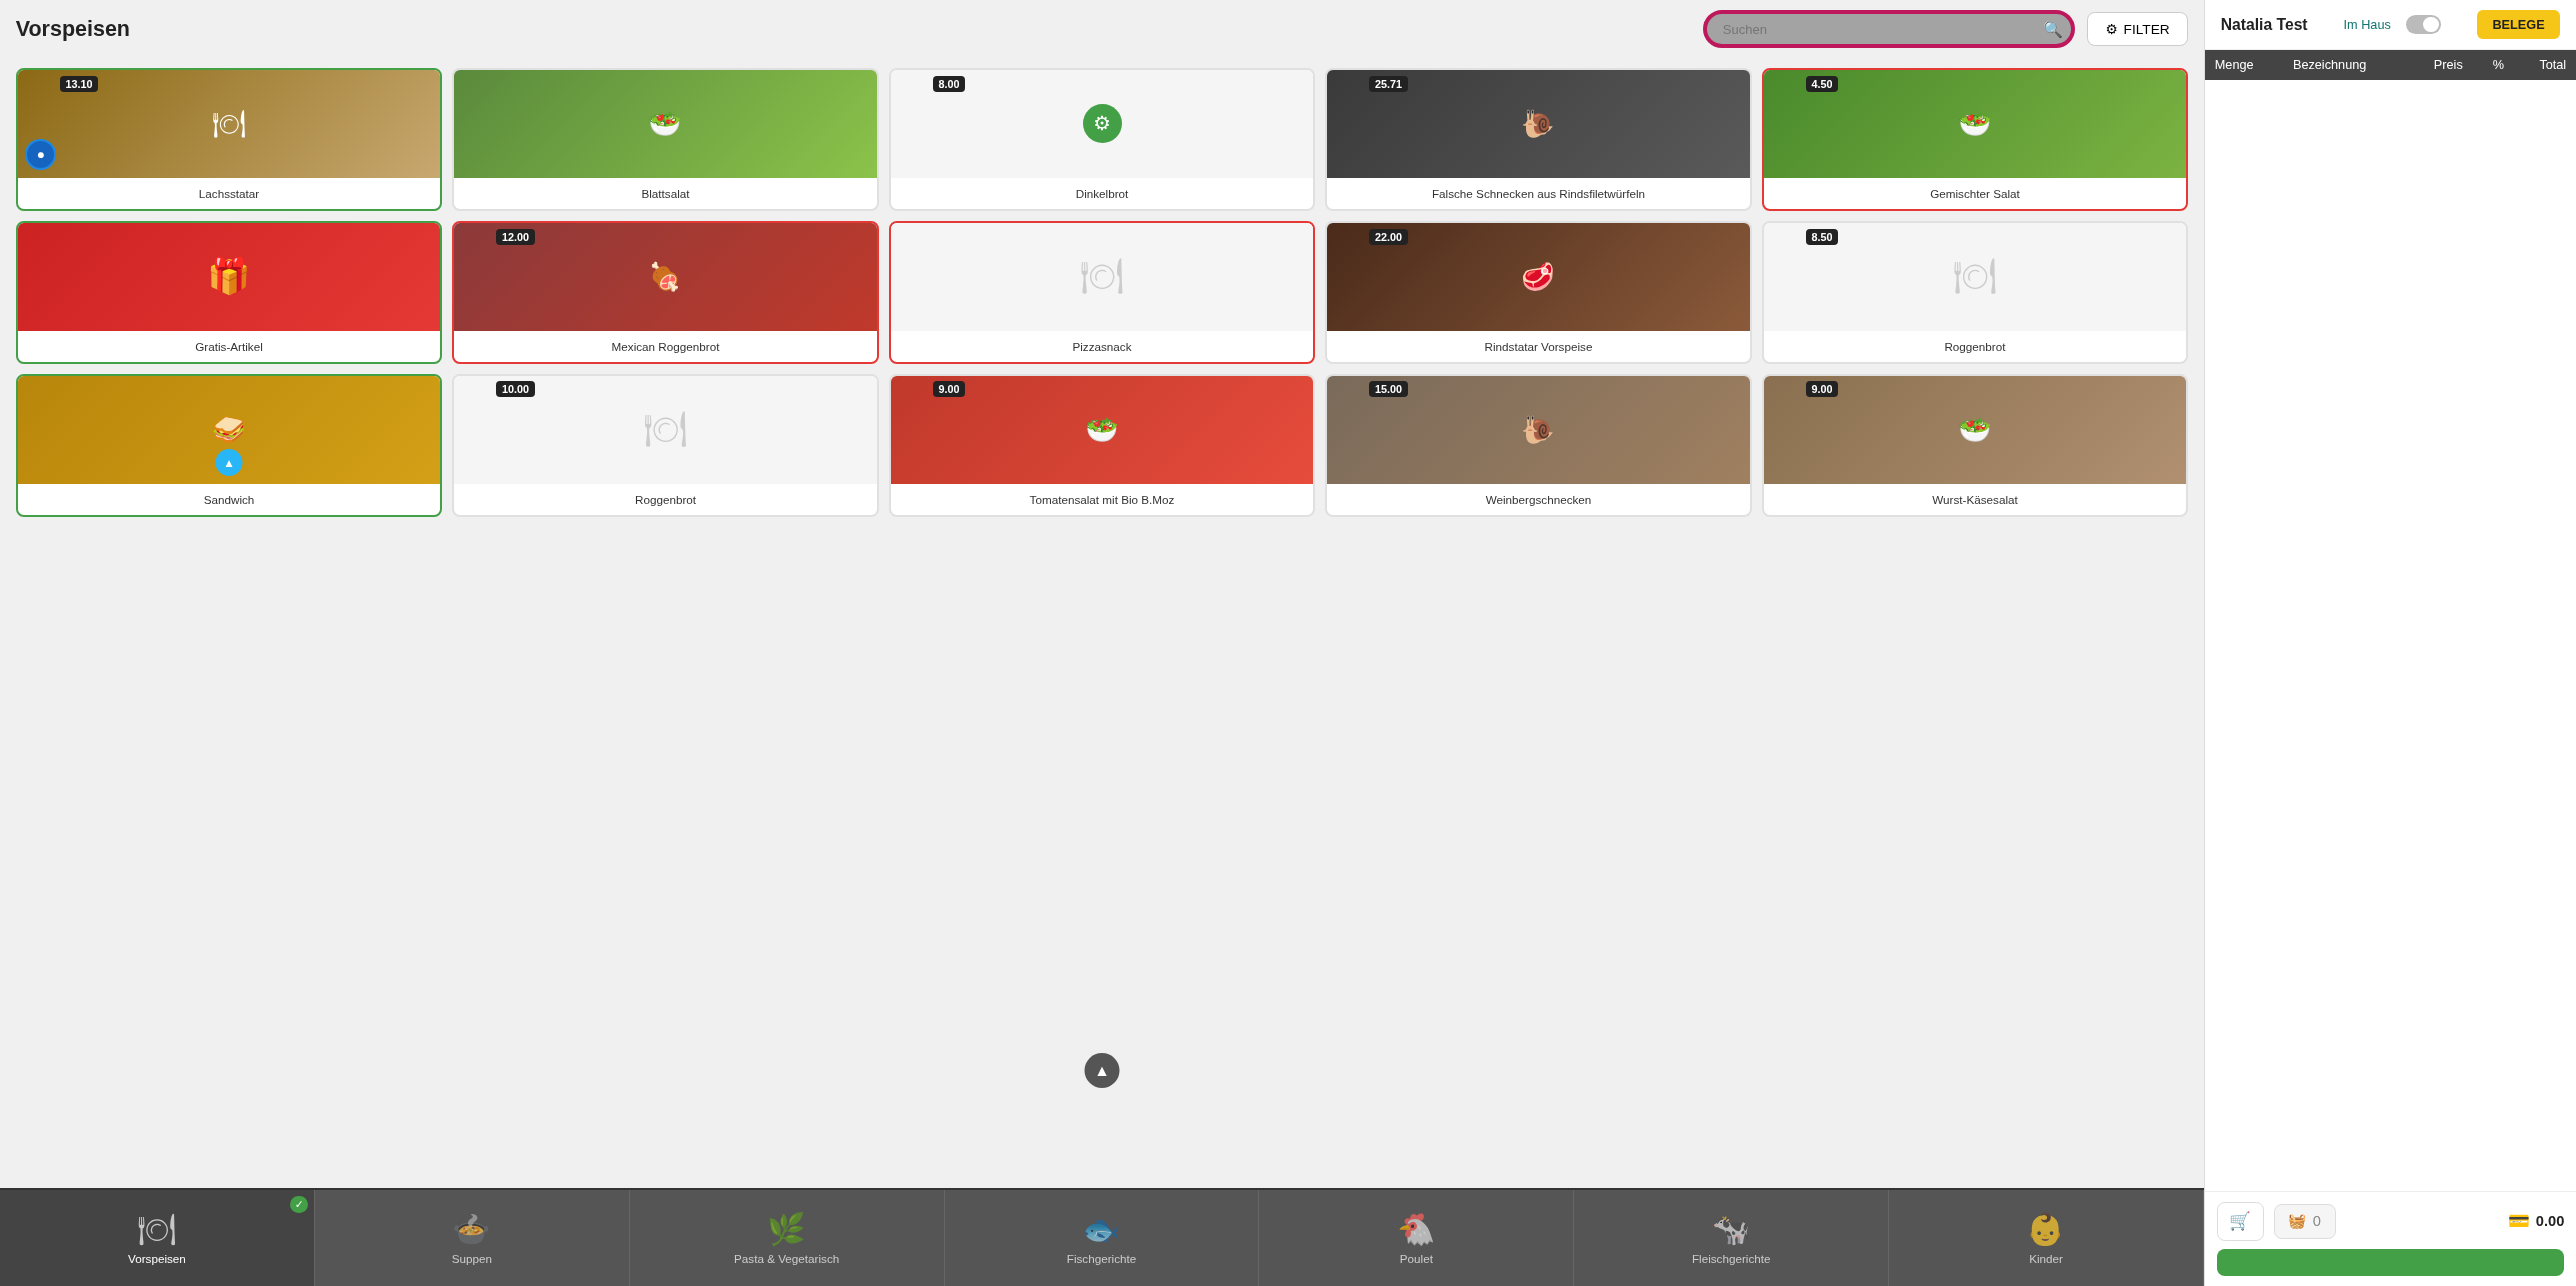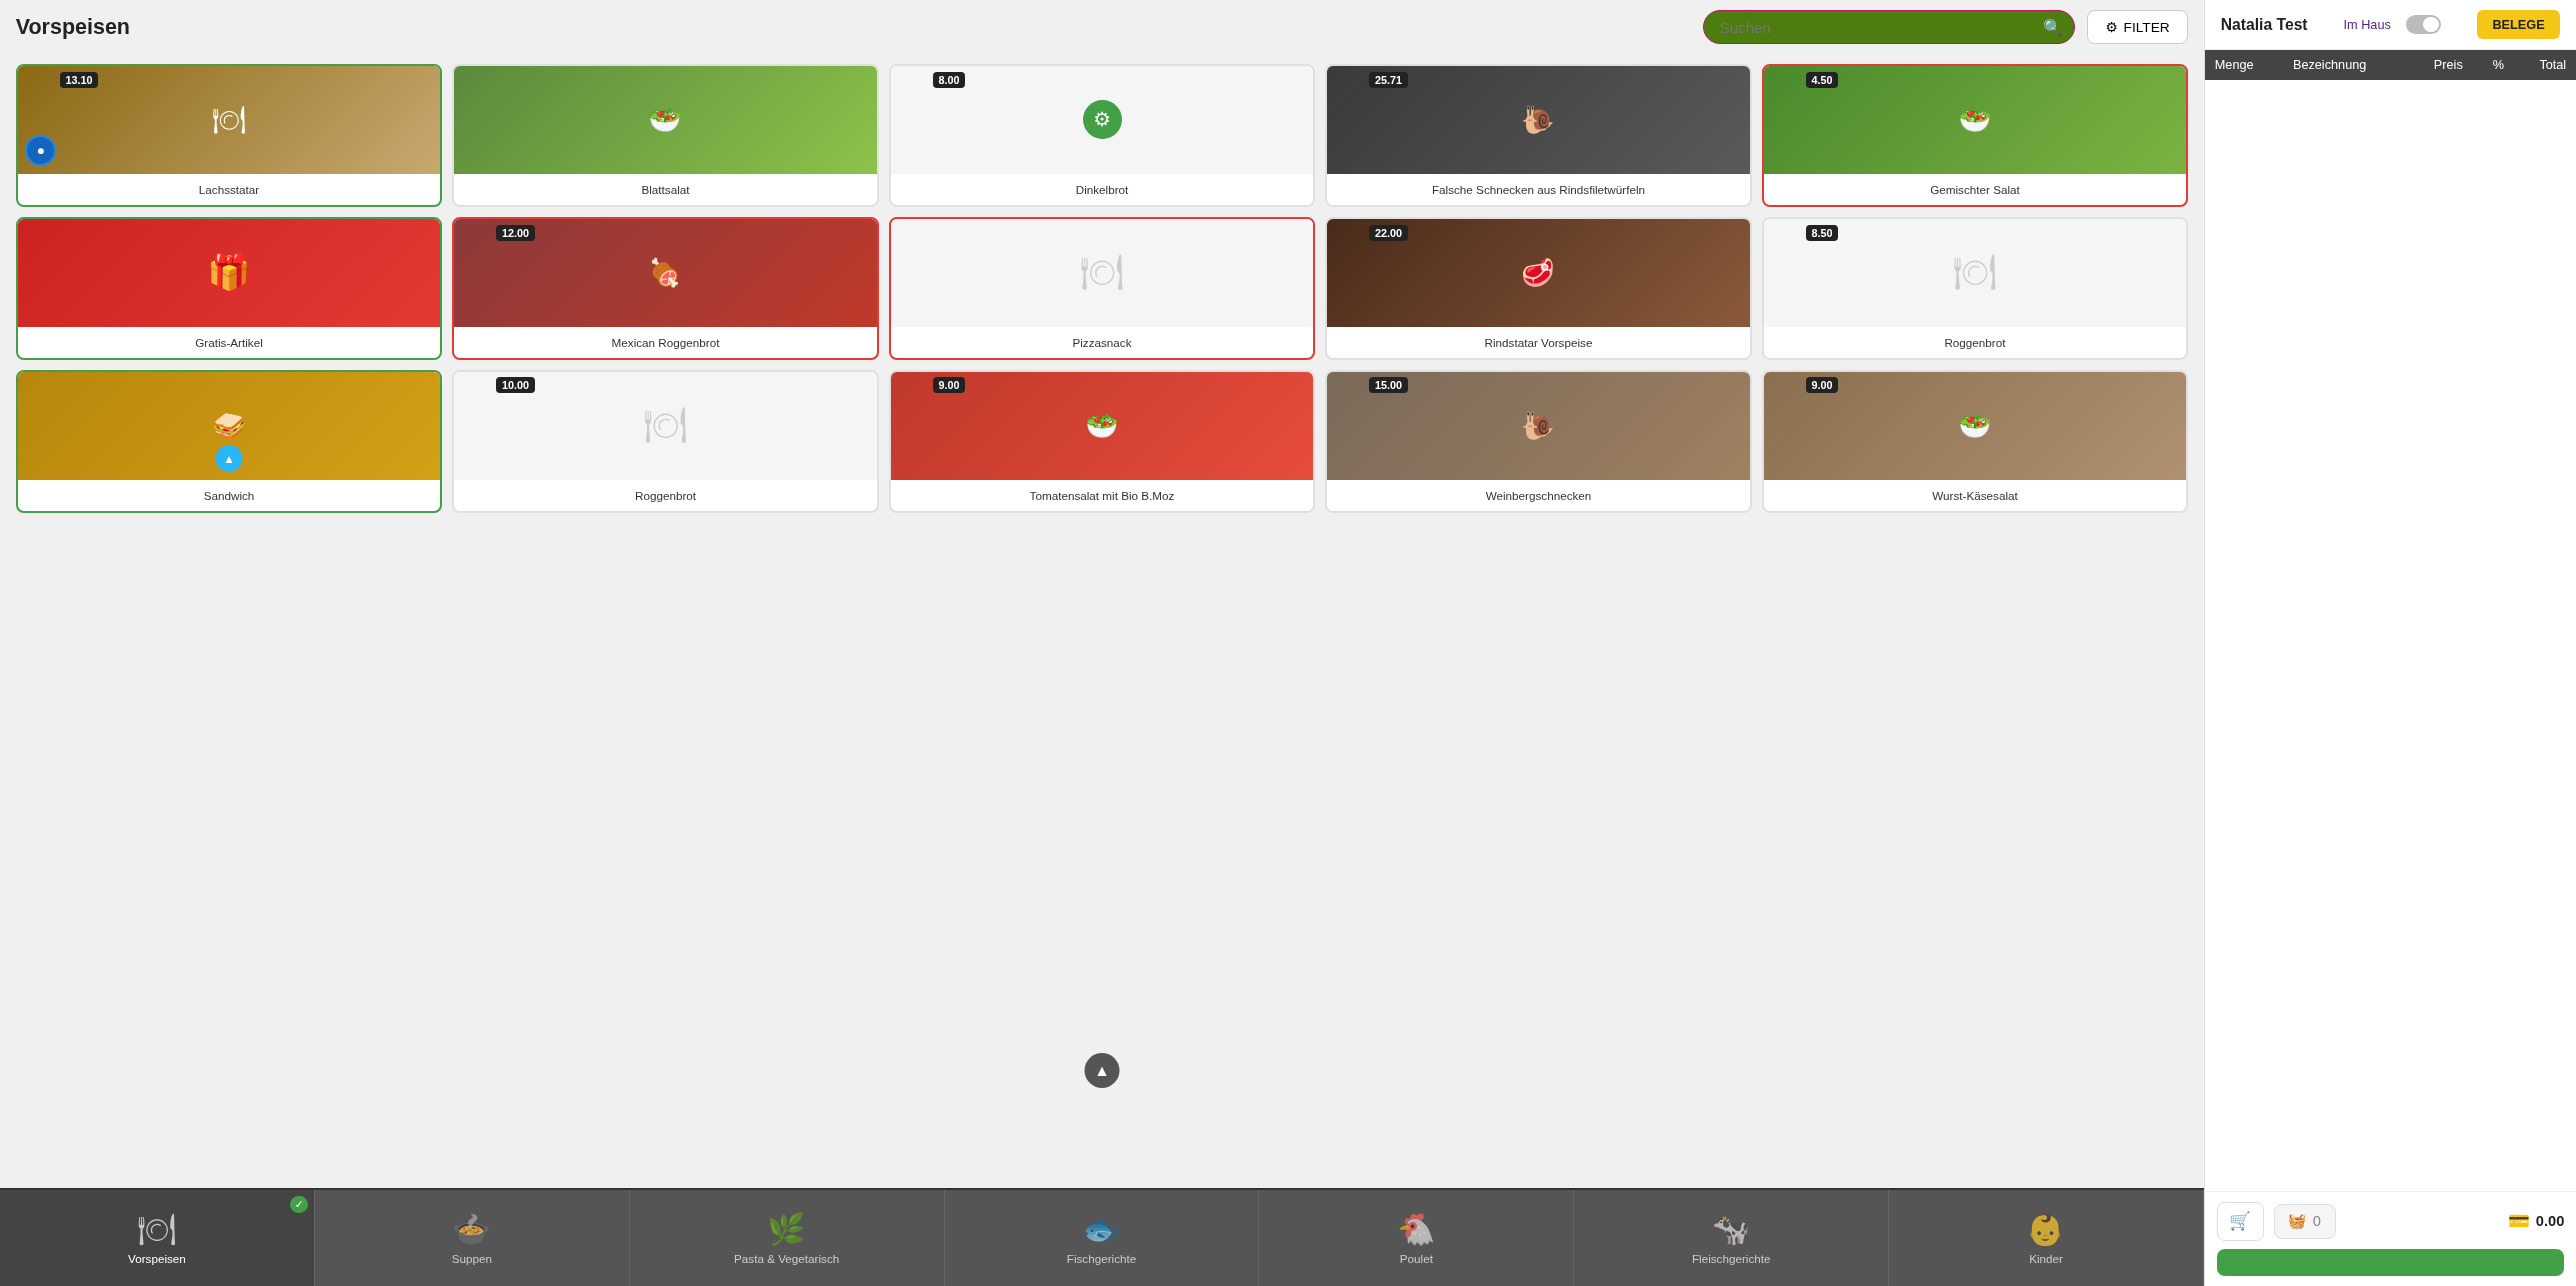--- a/index.html
+++ b/index.html
@@ -8,22 +8,22 @@
     .main-layout { display: flex; flex: 1; overflow: hidden; }
 
     
     .left-panel { flex: 1; display: flex; flex-direction: column; background: #f0f0f0; overflow: hidden; }
 
     .header { display: flex; align-items: center; padding: 9.8px 15.7px; background: #f0f0f0; gap: 11.7px; }
     .page-title { font-size: 21.5px; font-weight: bold; color: #222; flex: 0 0 auto; }
     .search-container { flex: 1; max-width: 372px; margin-left: auto; position: relative; }
     .search-input {
       width: 100%; padding: 7.8px 35px 7.8px 15.7px;
-      border: 1px solid #be185d; border-radius: 19.6px;
-      font-size: 15px; background: #4d7c0f; outline: none;
+      border: 4px solid #be185d; border-radius: 19.6px;
+      font-size: 13px; background: #a3a3a3; outline: none;
     }
     .search-icon-wrap { position: absolute; right: 11.7px; top: 50%; transform: translateY(-50%); color: #888; }
     .filter-btn {
       display: flex; align-items: center; gap: 5.9px;
       padding: 7.8px 17.6px; border: 1px solid #ccc; border-radius: 7.8px;
       background: white; font-size: 13.7px; cursor: pointer; font-weight: 500;
     }
 
     .grid-area { flex: 1; overflow-y: auto; padding: 9.8px 15.7px; }
     .menu-grid { display: grid; grid-template-columns: repeat(5, 1fr); gap: 9.8px; }
@@ -63,21 +63,21 @@
       position: absolute; left: 50%; transform: translateX(-50%);
       bottom: 100px; color: white; font-size: 15.7px; cursor: pointer; z-index: 10;
       border: none;
     }
 
     
     .right-panel { width: 372px; background: white; border-left: 1px solid #ddd; display: flex; flex-direction: column; }
 
     .right-header { display: flex; align-items: center; justify-content: space-between; padding: 9.8px 15.7px; border-bottom: 1px solid #eee; }
     .customer-name { font-size: 15.7px; font-weight: bold; color: #222; }
-    .im-haus-toggle { display: flex; align-items: center; gap: 15px; font-size: 12.7px; color: #4c1d95; }
+    .im-haus-toggle { display: flex; align-items: center; gap: 15px; font-size: 12.7px; color: #0f766e; }
     .toggle-switch {
       width: 35px; height: 19.6px; background: #bbb; border-radius: 9.8px; position: relative; cursor: pointer;
     }
     .toggle-switch .knob { width: 15.7px; height: 15.7px; background: white; border-radius: 50%; position: absolute; top: 2px; right: 2px; }
     .belege-btn {
       background: #f5c518; border: none; border-radius: 5.9px; padding: 7.8px 15.7px;
       font-size: 12.7px; font-weight: bold; cursor: pointer; color: #222;
     }
 
     .order-table { flex: 1; overflow-y: auto; }

